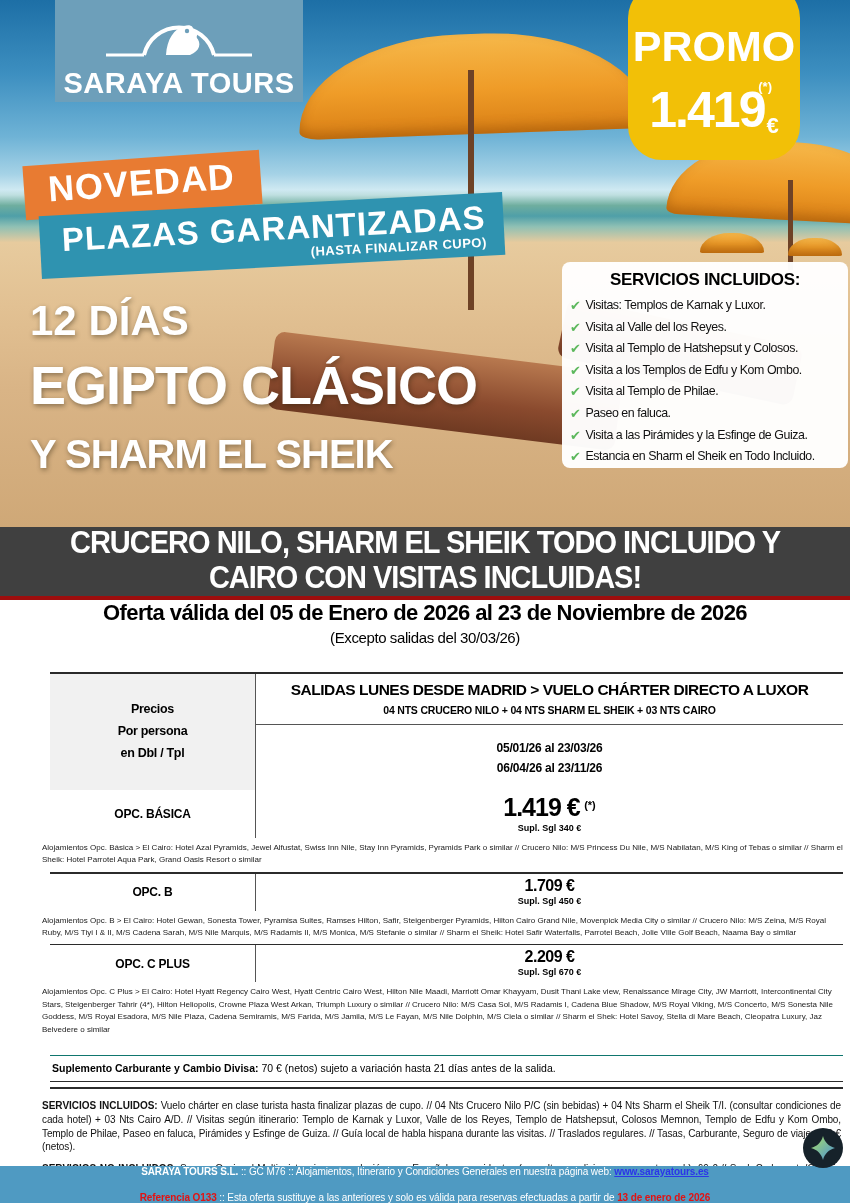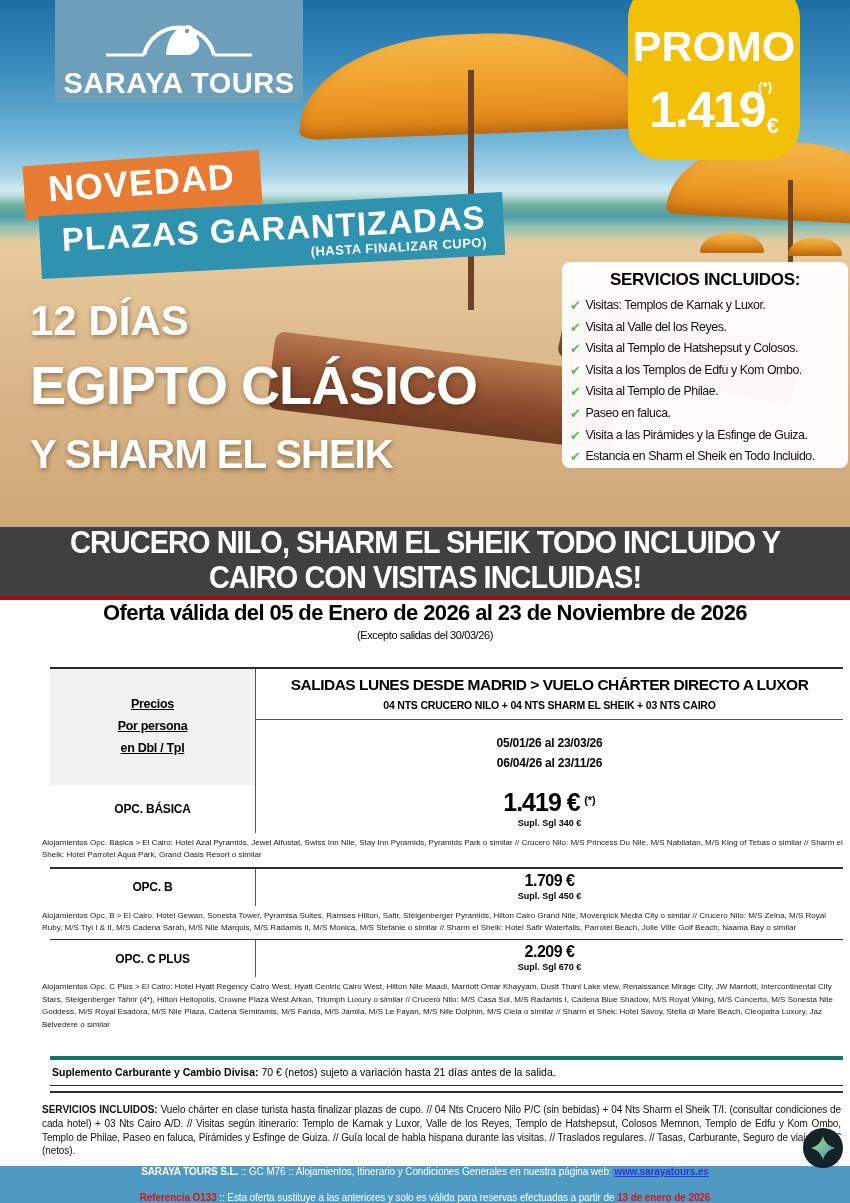--- a/index.html
+++ b/index.html
@@ -65,44 +65,44 @@
   .check { color:#5cb85c; font-size:13px; margin-right:5px; transform:translateY(1px); flex:0 0 auto; }
 
   
   .red-banner { width:850px; height:73px; background:#404040; border-bottom:4px solid #9e0d0d;
     display:flex; flex-direction:column; align-items:center; justify-content:flex-end; }
   .red-banner div { color:#fff; font-weight:bold; font-size:29px; line-height:1.2; letter-spacing:-1px; transform:scaleY(1.05); }
 
   
   .offer { text-align:center; margin-top:0; }
   .offer-title { font-size:22px; font-weight:bold; color:#000; letter-spacing:-.6px; }
-  .offer-sub { font-size:11px; color:#000; margin-top:3px; letter-spacing:-.4px; }
+  .offer-sub { font-size:15px; color:#000; margin-top:3px; letter-spacing:-.4px; }
 
   .price-table { margin:26px 7px 0 50px; width:793px; color:#000; }
   .t-top { display:flex; border-top:2px solid #2a2a2a; }
   .t-left { width:205px; background:#f1f1f1; display:flex; flex-direction:column; justify-content:center;
-    align-items:center; font-weight:bold; font-size:12.5px; line-height:1.75; letter-spacing:-.3px;text-decoration:underline; }
+    align-items:center; font-weight:bold; font-size:12.5px; line-height:1.75; letter-spacing:-.3px; }
   .t-right { flex:1; border-left:1px solid #555; }
   .t-head { text-align:center; font-weight:bold; font-size:15.5px; letter-spacing:-.5px; padding-top:7px; }
   .t-subhead { text-align:center; font-weight:bold; font-size:10.5px; letter-spacing:-.2px; padding:5px 0 8px; border-bottom:1px solid #555; }
   .t-dates { text-align:center; font-weight:bold; font-size:12px; padding:13px 0 11px; line-height:1.7; letter-spacing:-.2px; }
 
   .t-row { display:flex; }
   .t-opt { width:205px; display:flex; align-items:center; justify-content:center; font-weight:bold; font-size:12px; letter-spacing:-.2px; }
   .t-cell { flex:1; border-left:1px solid #555; text-align:center; padding:3px 0 5px; }
   .price-big { font-size:25px; font-weight:bold; letter-spacing:-1px; }
   .price-ast { font-size:11px; font-weight:bold; vertical-align:7px; }
   .price-md { font-size:16px; font-weight:bold; letter-spacing:-.5px; }
   .supl { font-size:9px; font-weight:bold; margin-top:1px; }
 
   .t-note { font-size:8px; line-height:1.55; color:#1a1a1a; padding:4px 0 5px 0; margin-left:-8px; letter-spacing:0; }
   .sep2 { border:0; border-top:1px solid #2b2b2b; border-bottom:1px solid #2b2b2b; height:2px; }
   .sep1 { border:0; border-top:1.5px solid #2b2b2b; }
 
-  .supplement { margin:20px 7px 0 50px; width:793px; border-top:4px solid #0f766e; padding:6px 0 7px 2px; font-size:10.5px; color:#000; }
+  .supplement { margin:14px 7px 0 50px; width:793px; border-top:1px solid #0f766e; padding:6px 0 7px 2px; font-size:10.5px; color:#000; }
   .supplement-rule { margin:0 7px 0 50px; width:793px; border:0; border-top:1px solid #2b2b2b; }
   .supplement-rule2 { margin:5px 7px 0 50px; width:793px; border:0; border-top:2px solid #2b2b2b; }
 
   .paras { margin:10px 9px 0 42px; }
   .para { font-size:10px; line-height:1.38; color:#111; text-align:justify; margin-bottom:8px; letter-spacing:-.1px; }
   .para b { letter-spacing:0; }
 
   
   .footer { position:absolute; left:0; bottom:0; width:850px; height:37px; background:#4f9ac2;
     display:flex; flex-direction:column; align-items:center; justify-content:center; gap:15px; }

